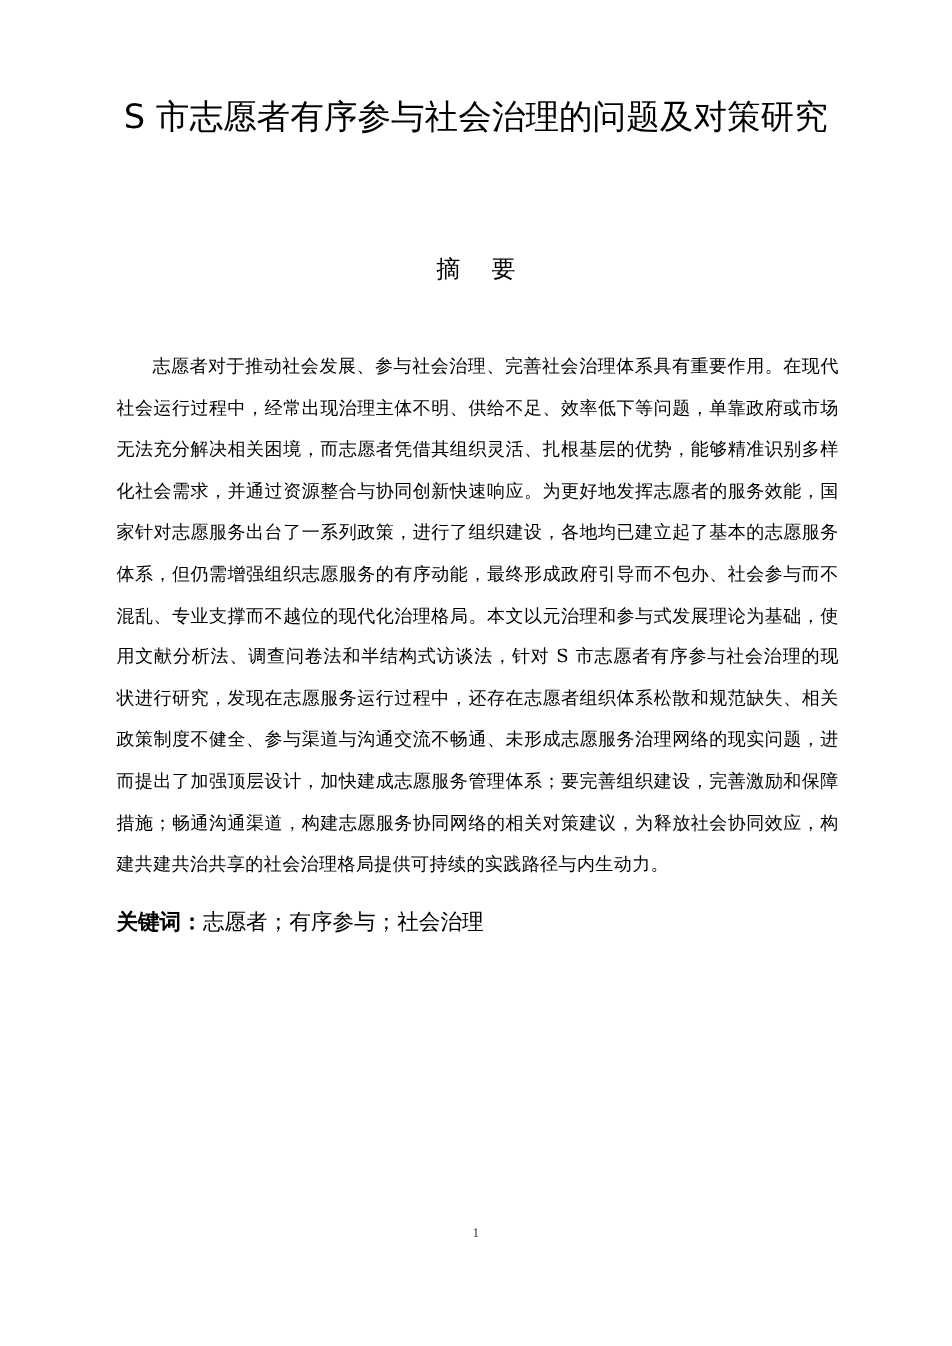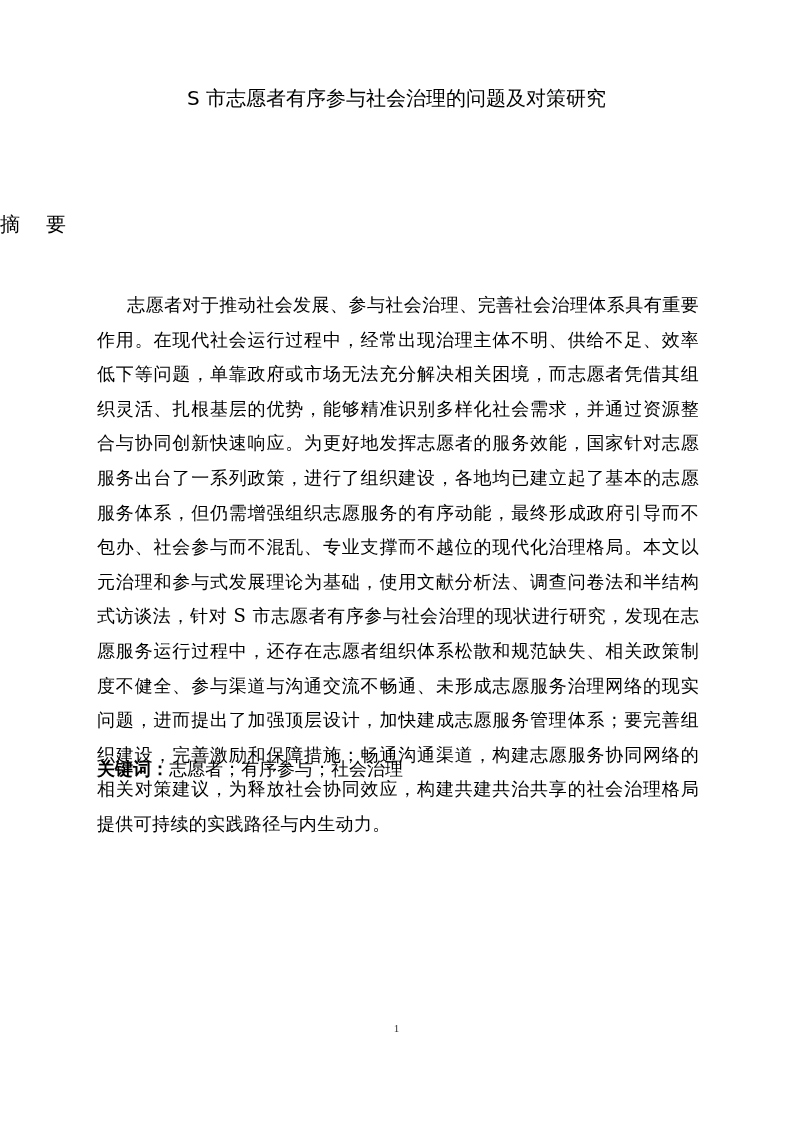--- a/index.html
+++ b/index.html
@@ -22,45 +22,46 @@
       height: 1122px;
       background: #ffffff;
     }
     .title {
       position: absolute;
       left: 95px;
       top: 78px;
       width: 603px;
       text-align: center;
       font-family: "DejaVu Sans", "Liberation Sans", sans-serif;
-      font-size: 20px;
+      font-size: 28px;
       line-height: 40px;
       letter-spacing: 0px;
       font-weight: normal;
       margin: 0;
     }
     .abstract-heading {
       position: absolute;
       left: 0;
       width: 793px;
       top: 210px;
+      text-align: center;
       font-family: "DejaVu Sans", "Liberation Sans", sans-serif;
       font-size: 20px;
       line-height: 28px;
       margin: 0;
       font-weight: normal;
     }
     .abstract-heading span { display: inline-block; }
     .abstract-heading .gap { width: 26px; }
     .abstract-body {
       position: absolute;
       left: 97px;
       top: 288px;
       width: 602px;
-      font-size: 18px;
+      font-size: 15px;
       line-height: 34.6px;
       text-align: justify;
       text-indent: 30px;
       margin: 0;
       letter-spacing: 0.35px;
     }
     .keywords {
       position: absolute;
       left: 97px;
       top: 757px;

